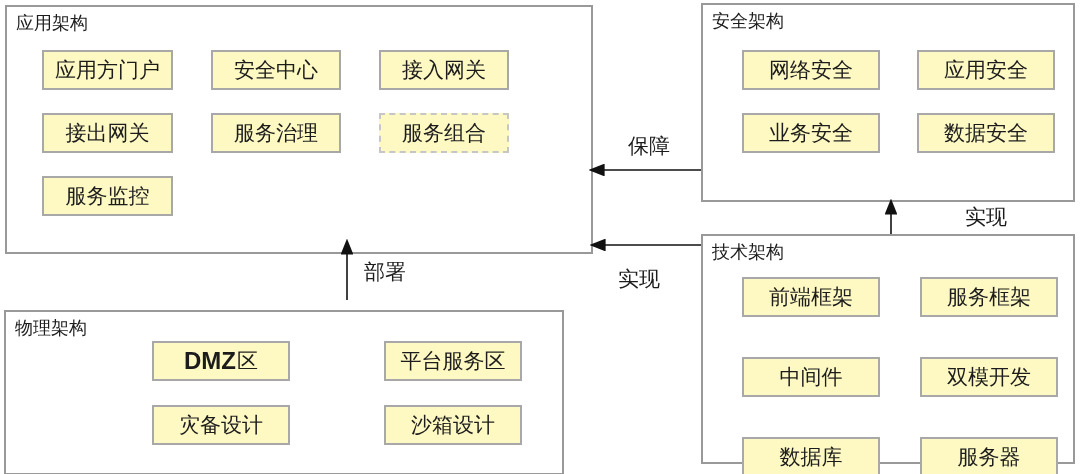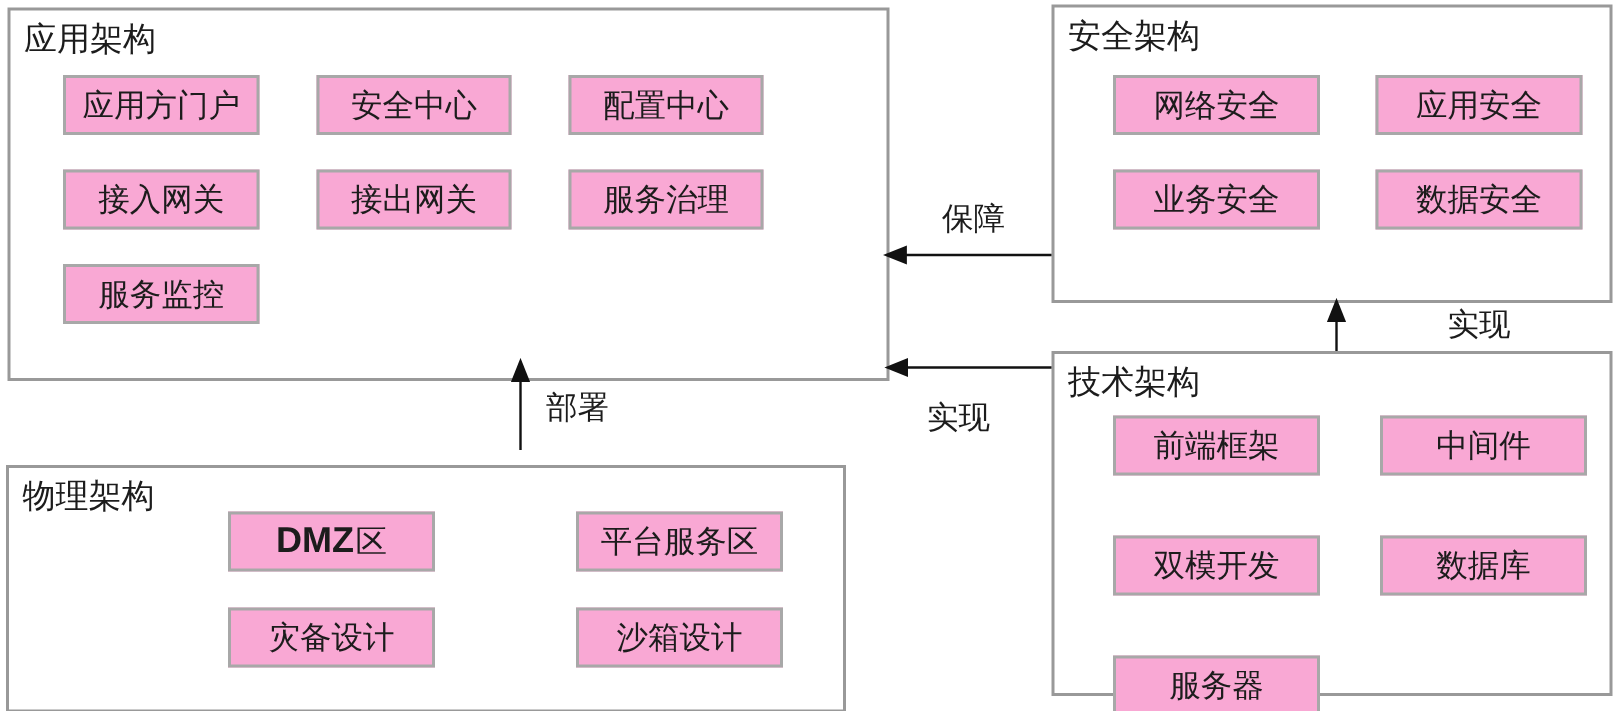--- a/index.html
+++ b/index.html
@@ -4,73 +4,74 @@
 <style>
   html,body{margin:0;padding:0;background:#fff;}
   #canvas{
     position:relative;width:1080px;height:474px;background:#ffffff;
     font-family:"Liberation Serif", serif;color:#1c1c1c;overflow:hidden;
   }
   .panel{
     position:absolute;background:#ffffff;border:2px solid #999999;box-sizing:border-box;
   }
   .panel-title{
-    position:absolute;left:9px;top:7px;font-size:22px;line-height:1.1;white-space:nowrap;
+    position:absolute;left:9px;top:7px;font-size:18px;line-height:1.1;white-space:nowrap;
   }
   .node-grid{
     position:absolute;inset:0;display:grid;box-sizing:border-box;grid-auto-rows:40px;
   }
   #app-grid{padding:43px 0 0 35px;grid-template-columns:131px 130px 130px;column-gap:38px;row-gap:23px;}
   #sec-grid{padding:45px 0 0 39px;grid-template-columns:138px 138px;column-gap:37px;row-gap:23px;}
   #tech-grid{padding:41px 0 0 39px;grid-template-columns:138px 138px;column-gap:34px;row-gap:24px;gap:40px;}
   #phy-grid{padding:29px 0 0 146px;grid-template-columns:138px 138px;column-gap:94px;row-gap:24px;}
   .node{
-    border:2px solid #a8a8a8;background:#f9a8d4;box-sizing:border-box;
+    border:2px solid #a8a8a8;background:#fef9c3;box-sizing:border-box;
     display:flex;align-items:center;justify-content:center;
     font-size:21px;line-height:1;white-space:nowrap;
   }
   .node.dashed{border:2px dashed #c6c6c6;}
   .latin-bold{font-family:"Liberation Sans", sans-serif;font-weight:bold;font-size:24px;margin-right:1px;}
   #arrow-layer{position:absolute;left:0;top:0;width:1080px;height:474px;pointer-events:none;}
   .arrow-label{
     position:absolute;transform:translate(-50%,-50%);font-size:21px;line-height:1;white-space:nowrap;
   }
 </style>
 </head>
 <body>
 
 <div id="canvas">
 
   <div class="panel" style="left:5px;top:5px;width:588px;height:249px;">
     <div class="panel-title">应用架构</div>
     <div class="node-grid" id="app-grid">
         <div class="node">应用方门户</div>
         <div class="node">安全中心</div>
-        <div class="node">配置中心</div>
         <div class="node">接入网关</div>
         <div class="node">接出网关</div>
         <div class="node">服务治理</div>
+        <div class="node dashed">服务组合</div>
         <div class="node">服务监控</div>
       </div>
   </div>
 
   <div class="panel" style="left:701px;top:3px;width:374px;height:199px;">
     <div class="panel-title">安全架构</div>
     <div class="node-grid" id="sec-grid">
         <div class="node">网络安全</div>
         <div class="node">应用安全</div>
         <div class="node">业务安全</div>
         <div class="node">数据安全</div>
       </div>
   </div>
 
   <div class="panel" style="left:701px;top:234px;width:374px;height:230px;">
     <div class="panel-title">技术架构</div>
     <div class="node-grid" id="tech-grid">
         <div class="node">前端框架</div>
+        <div class="node">服务框架</div>
         <div class="node">中间件</div>
         <div class="node">双模开发</div>
         <div class="node">数据库</div>
         <div class="node">服务器</div>
       </div>
   </div>
 
   <div class="panel" style="left:4px;top:310px;width:560px;height:165px;">
     <div class="panel-title">物理架构</div>
     <div class="node-grid" id="phy-grid">

